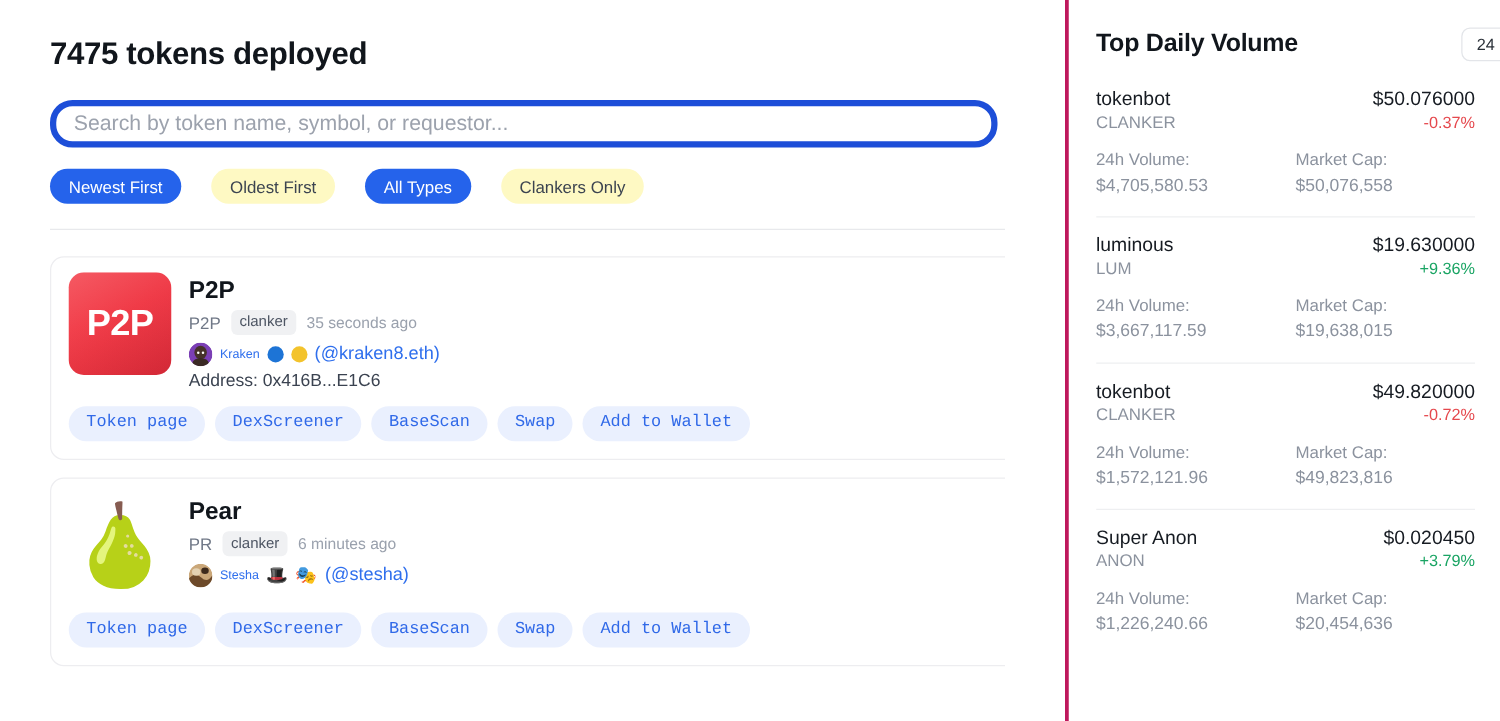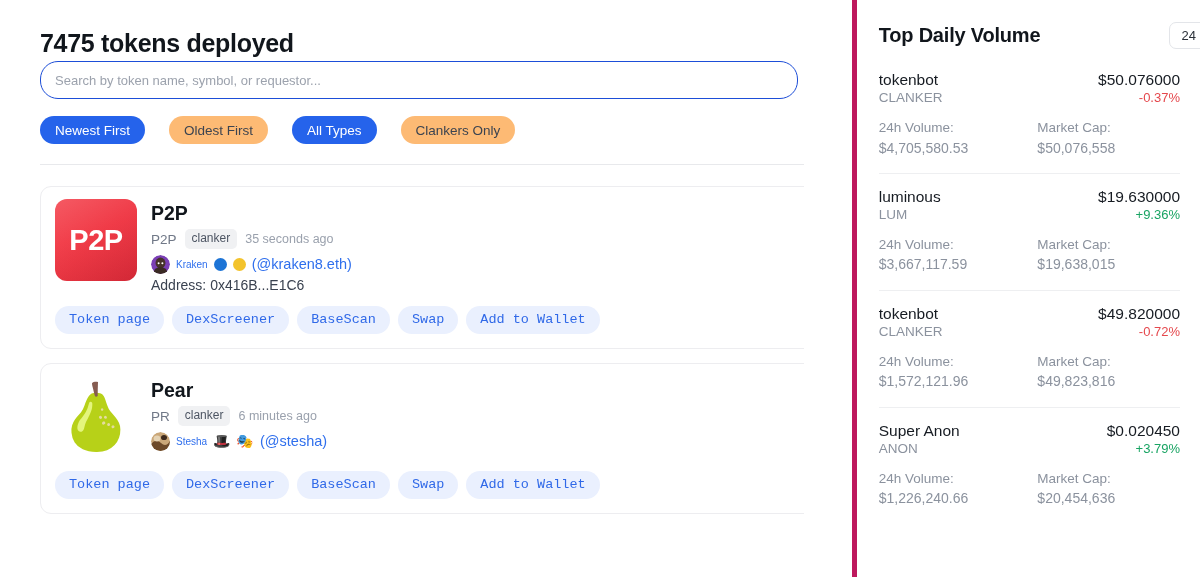--- a/index.html
+++ b/index.html
@@ -30,32 +30,32 @@
   .left-inner {
     padding: 28px 20px 0 40px;
   }
 
   .page-title {
     font-size: 25px;
     font-weight: bold;
     color: #11161c;
     letter-spacing: -0.3px;
     line-height: 1.2;
-    margin-bottom: 3px;
+    margin-bottom: 22px;
   }
 
   .search-wrap { margin-bottom: 17px; }
 
   .search-input {
     width: 758px;
     height: 38px;
-    border: 1px solid #1d4ed8;
+    border: 5px solid #1d4ed8;
     border-radius: 18px;
     padding: 0 14px;
-    font-size: 13px;
+    font-size: 17px;
     font-family: "Liberation Sans", sans-serif;
     color: #222;
     background: #ffffff;
     outline: none;
   }
   .search-input::placeholder { color: #9ca2ad; }
 
   .filter-row {
     display: flex;
     gap: 24px;
@@ -68,21 +68,21 @@
     height: 28px;
     padding: 0 15px;
     font-size: 13.5px;
     font-family: "Liberation Sans", sans-serif;
     cursor: pointer;
     display: inline-flex;
     align-items: center;
     white-space: nowrap;
   }
   .chip.active { background: #2563eb; color: #ffffff; }
-  .chip.inactive { background: #fdba74; color: #3c4450; }
+  .chip.inactive { background: #fef9c3; color: #3c4450; }
 
   .divider {
     width: 778px;
     height: 1px;
     background: #e8e9ec;
     margin-bottom: 21px;
   }
 
   
   .token-card {
@@ -199,21 +199,21 @@
     cursor: pointer;
     display: inline-flex;
     align-items: center;
     white-space: nowrap;
   }
 
   
   .right-col {
     width: 362px;
     height: 577px;
-    border-left: 5px solid #be185d;
+    border-left: 3px solid #be185d;
     padding: 22px 0 0 22px;
     position: relative;
     overflow: hidden;
     margin-left: 48px;
   }
 
   .right-head {
     display: flex;
     align-items: center;
     justify-content: space-between;

